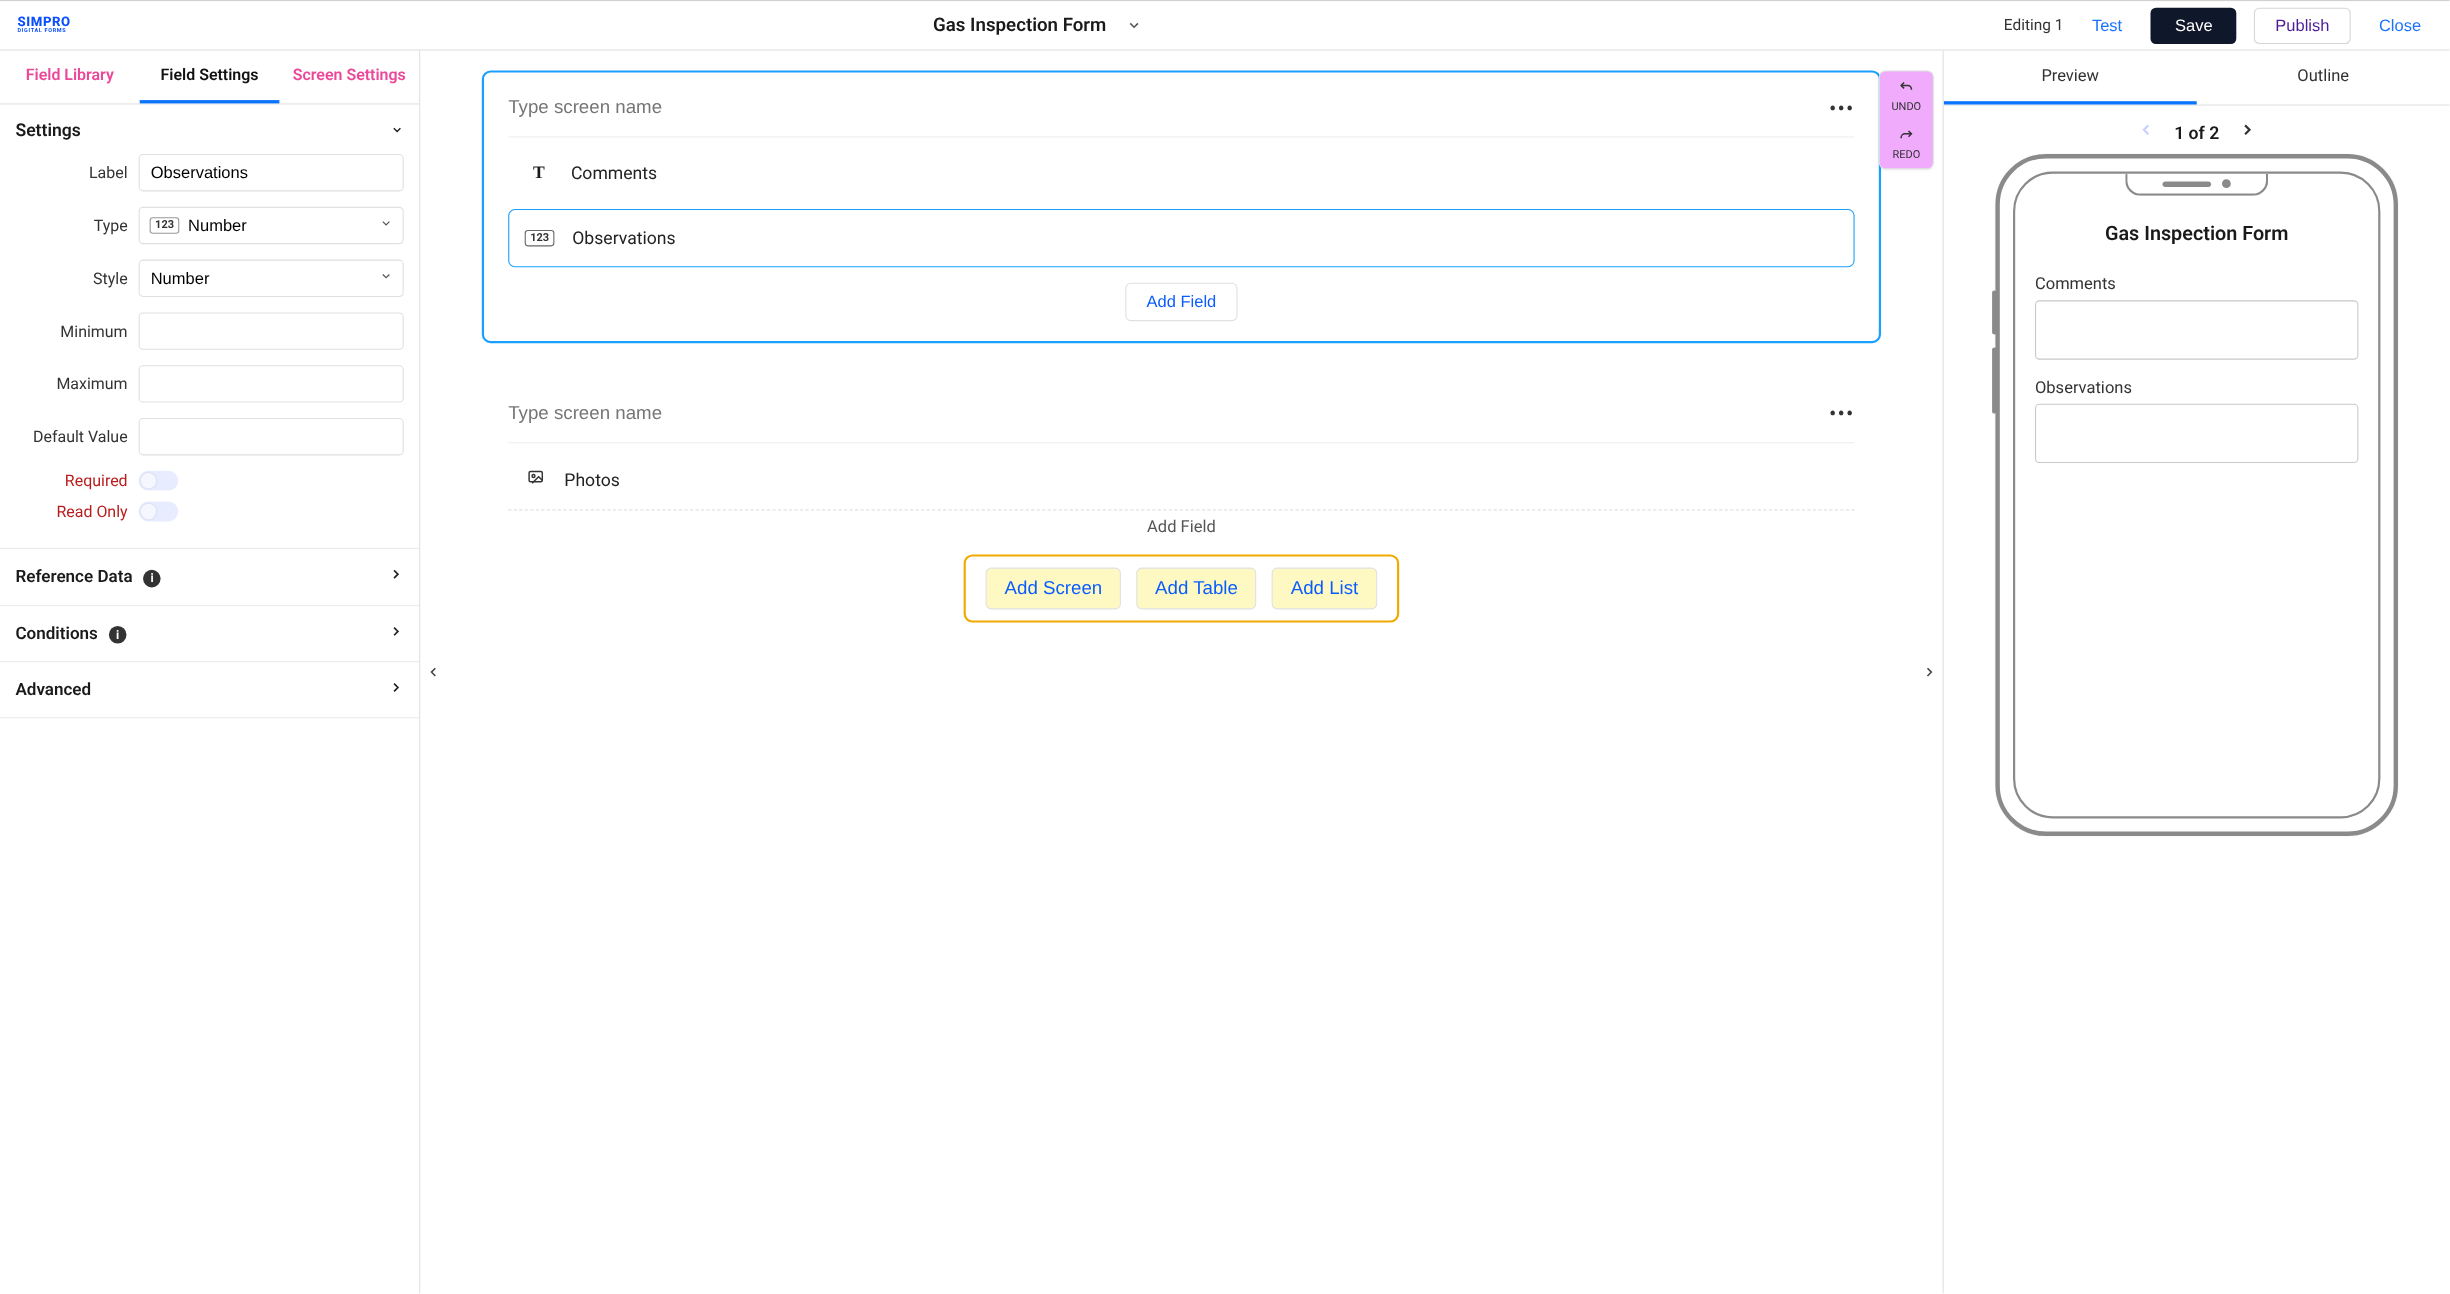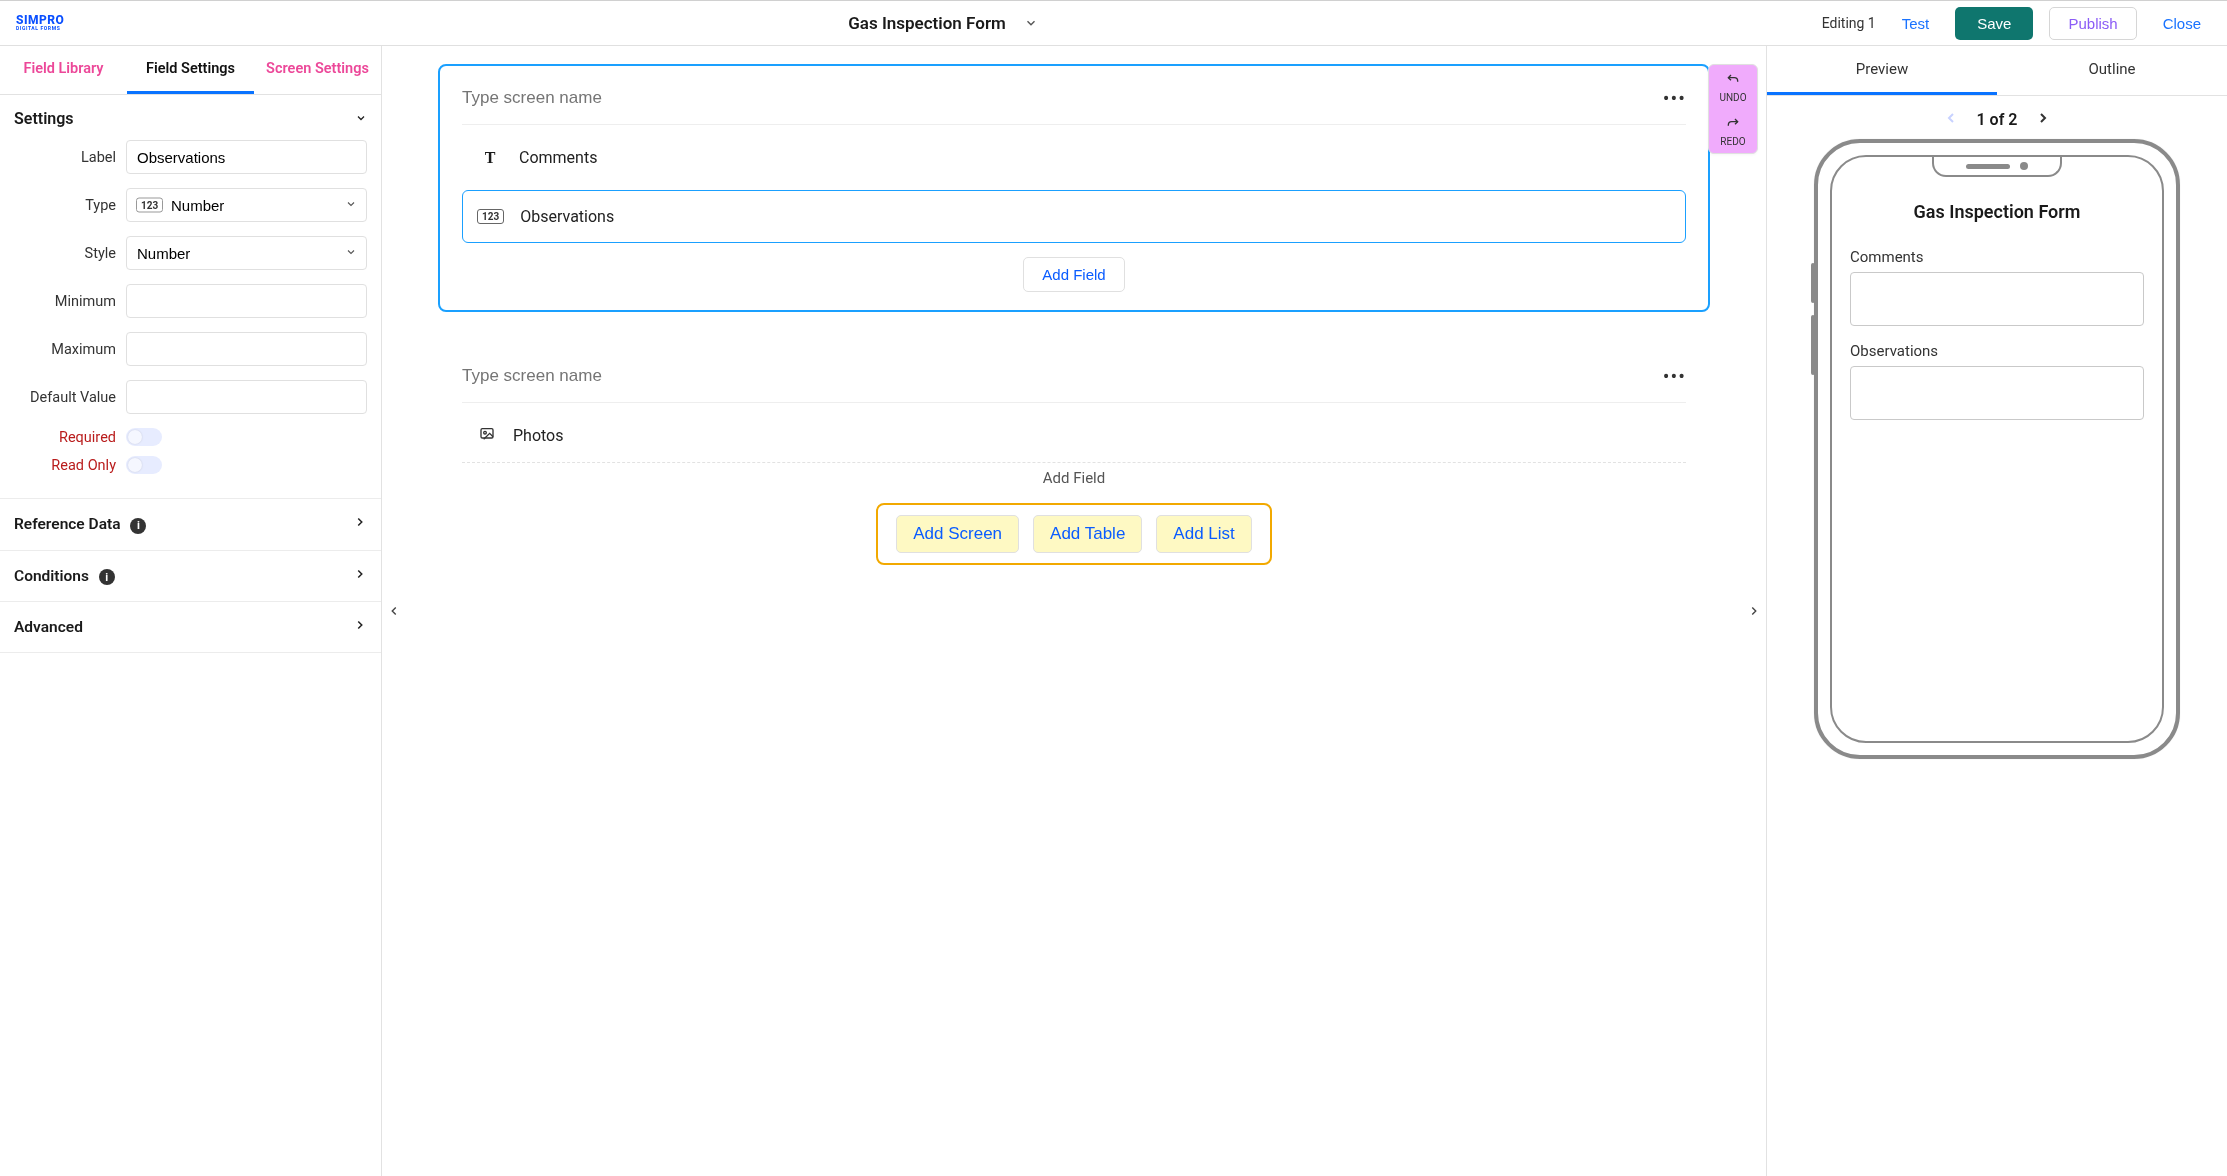--- a/index.html
+++ b/index.html
@@ -45,26 +45,26 @@
     cursor: pointer;
   }
   .topbar-right { display: flex; align-items: center; gap: 16px; }
   .editing-label { font-size: 14px; color: #333; }
   .btn-link {
     background: none; border: none; cursor: pointer;
     font-size: 15px; padding: 6px 10px;
   }
   .btn-link.blue { color: #1a73ff; }
   .btn-primary {
-    background: #0f766e; color: #fff; border: none;
+    background: #0f172a; color: #fff; border: none;
     cursor: pointer; font-size: 15px; font-weight: 500;
     padding: 8px 22px; border-radius: 5px;
   }
   .btn-secondary {
-    background: none; border: 1px solid #d6d6d6; color: #8b5cf6;
+    background: none; border: 1px solid #d6d6d6; color: #4c1d95;
     cursor: pointer; font-size: 15px; padding: 7px 18px; border-radius: 5px;
   }
 
   
   .main {
     display: flex;
     height: calc(100vh - 46px);
   }
   
   .left-panel {

